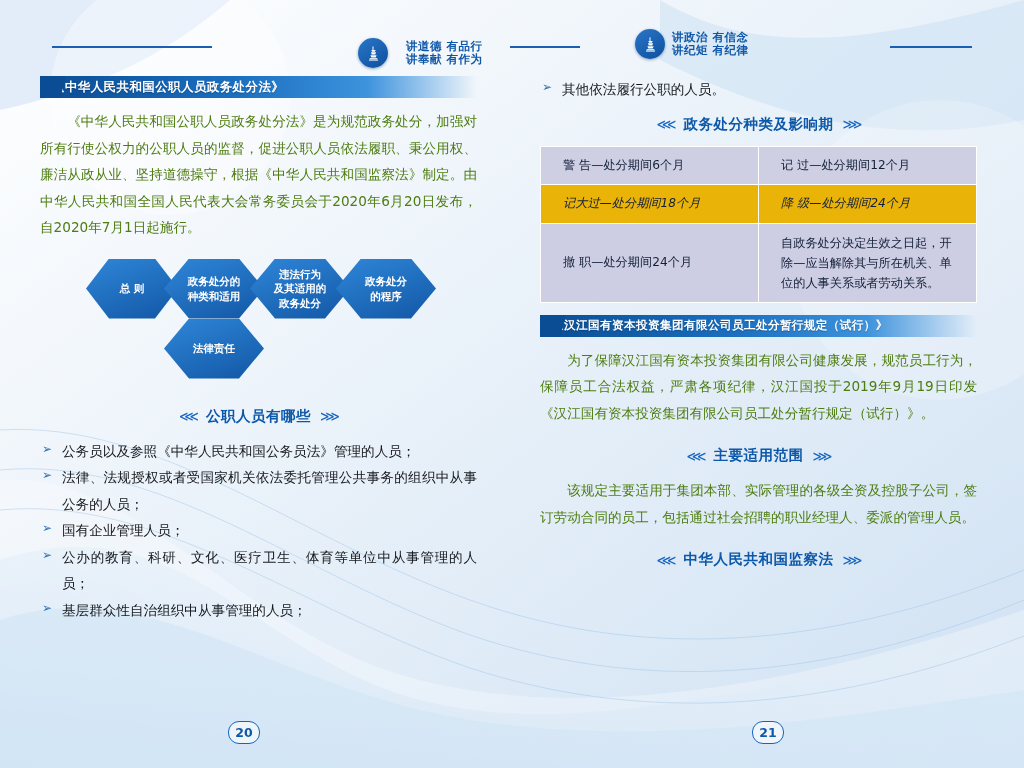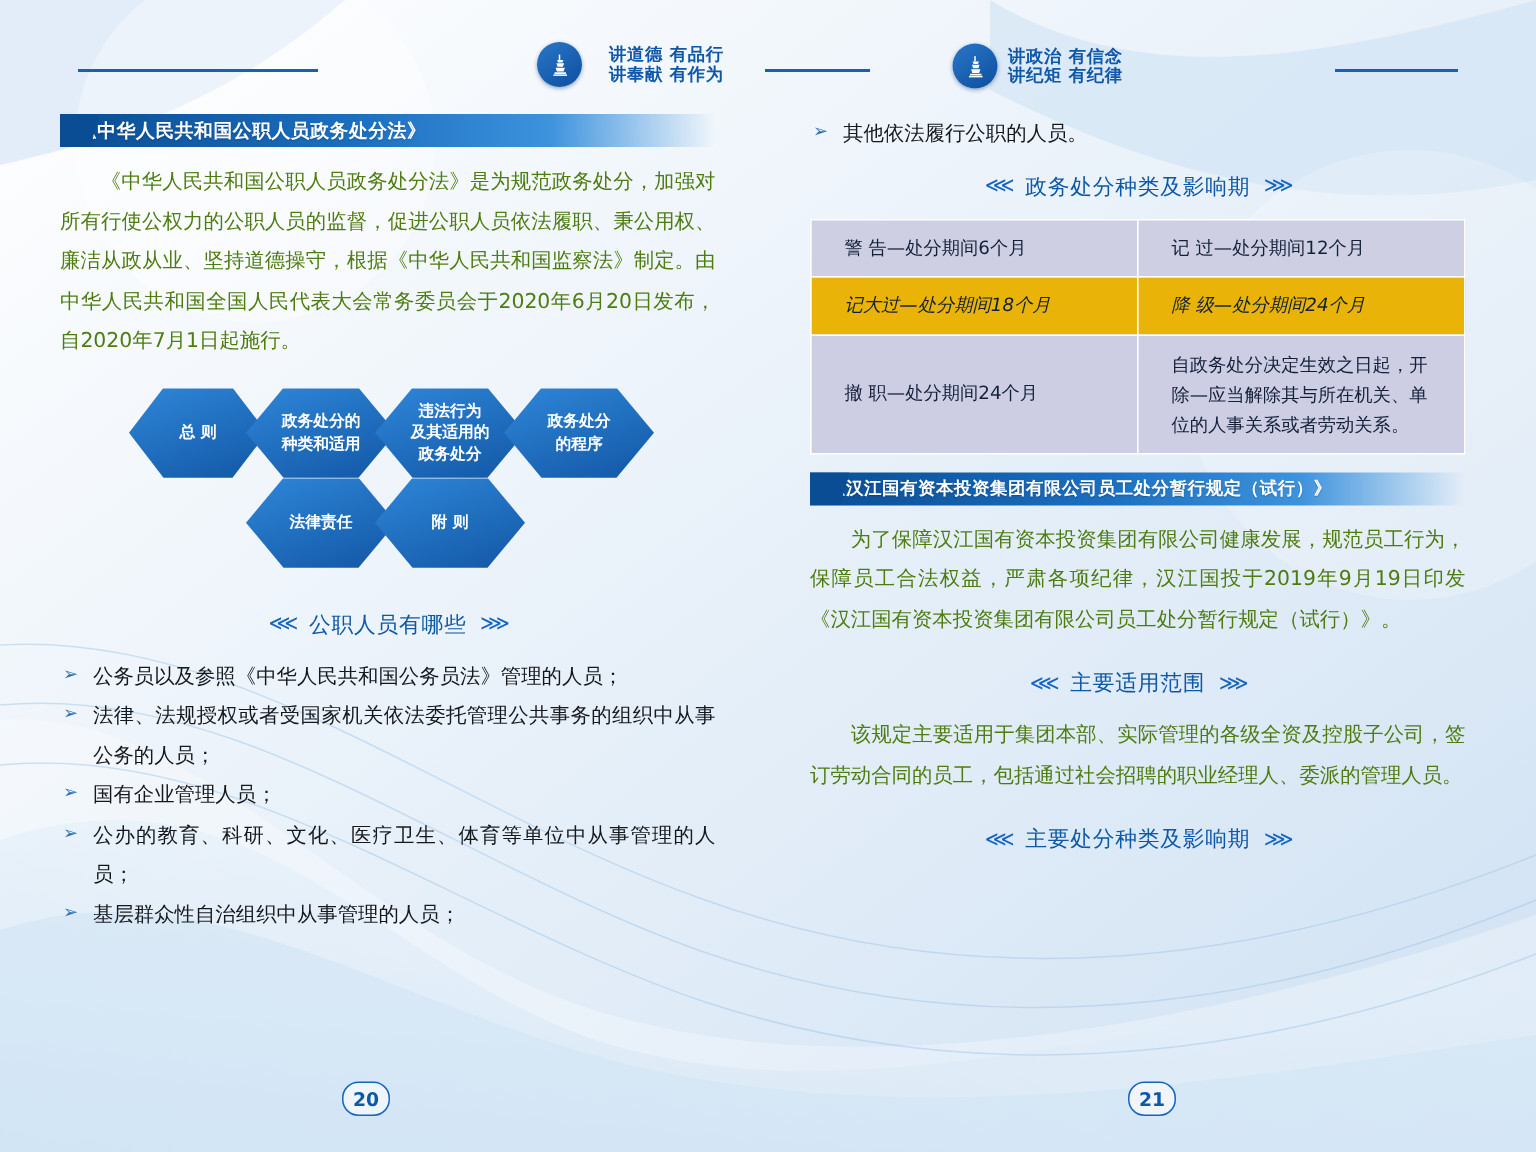--- a/index.html
+++ b/index.html
@@ -25,21 +25,21 @@
   .hdr-badge{position:absolute;display:flex;align-items:center;gap:7px;}
   .hdr-badge .circ{
     width:30px;height:30px;border-radius:50%;
     background:linear-gradient(145deg,#2a76c8,#0d4f9e);
     display:flex;align-items:center;justify-content:center;
     box-shadow:0 1px 3px rgba(10,60,120,.45);
   }
   .hdr-badge .circ svg{display:block;}
   .hdr-txt{line-height:1.12;color:#0f57a8;font-size:11.5px;font-weight:bold;white-space:nowrap;}
   .hdr-txt div{letter-spacing:.5px;}
-  .badge-a{left:318px;top:4px;gap:18px;}
+  .badge-a{left:318px;top:14px;gap:18px;}
   .badge-b{left:595px;top:5px;}
 
   
   .col{position:absolute;top:76px;width:437px;}
   .col-left{left:40px;}
   .col-right{left:540px;}
 
   
   .title-bar{
     position:relative;height:22px;margin-bottom:10px;
@@ -68,21 +68,21 @@
     background:linear-gradient(160deg,#2f86d8,#1257a5);
     padding:0 4px;box-sizing:border-box;
   }
 
   
   .center-head{
     display:flex;align-items:center;justify-content:center;gap:9px;
     margin:20px 0 12px 0;
   }
   .center-head .arr{color:#1565c0;font-size:14px;letter-spacing:-2px;}
-  .center-head .ch-txt{color:#0d58a8;font-weight:normal;font-size:14.5px;letter-spacing:.5px;}
+  .center-head .ch-txt{color:#0d58a8;font-weight:bold;font-size:14.5px;letter-spacing:.5px;}
 
   ul.bullets{list-style:none;margin:0;padding:0;}
   ul.bullets li{
     position:relative;padding-left:22px;font-size:13.6px;line-height:1.95;
     color:#15181c;text-align:justify;
   }
   ul.bullets li .mk{position:absolute;left:2px;top:0;color:#2a6fb8;font-size:12px;}
 
   
   .ptable{width:437px;border-collapse:collapse;margin:4px 0 4px 0;}
@@ -194,21 +194,20 @@
     <div class="flow">
       <div class="hex" style="left:0px;top:0px;width:92px;height:60px;">总  则</div>
       <div class="hex" style="left:78px;top:0px;width:100px;height:60px;white-space:pre-line;">政务处分的
 种类和适用</div>
       <div class="hex" style="left:164px;top:0px;width:100px;height:60px;white-space:pre-line;">违法行为
 及其适用的
 政务处分</div>
       <div class="hex" style="left:250px;top:0px;width:100px;height:60px;white-space:pre-line;">政务处分
 的程序</div>
       <div class="hex" style="left:78px;top:60px;width:100px;height:60px;text-align:center;">法律责任</div>
-      <div class="hex" style="left:164px;top:60px;width:100px;height:60px;">附  则</div>
     </div>
 
     <div class="center-head">
       <span class="arr">⋘</span>
       <span class="ch-txt">公职人员有哪些</span>
       <span class="arr">⋙</span>
     </div>
 
     <ul class="bullets">
       <li><span class="mk">➢</span><span>公务员以及参照《中华人民共和国公务员法》管理的人员；</span></li>
@@ -258,21 +257,21 @@
     <div class="center-head">
       <span class="arr">⋘</span>
       <span class="ch-txt">主要适用范围</span>
       <span class="arr">⋙</span>
     </div>
 
     <p class="body">该规定主要适用于集团本部、实际管理的各级全资及控股子公司，签订劳动合同的员工，包括通过社会招聘的职业经理人、委派的管理人员。</p>
 
     <div class="center-head">
       <span class="arr">⋘</span>
-      <span class="ch-txt">主要处分种类及影响期</span>
+      <span class="ch-txt">中华人民共和国监察法</span>
       <span class="arr">⋙</span>
     </div>
 
   </div>
 
   <div class="pageno left">20</div>
   <div class="pageno right">21</div>
 </div>
 
 </body></html>

